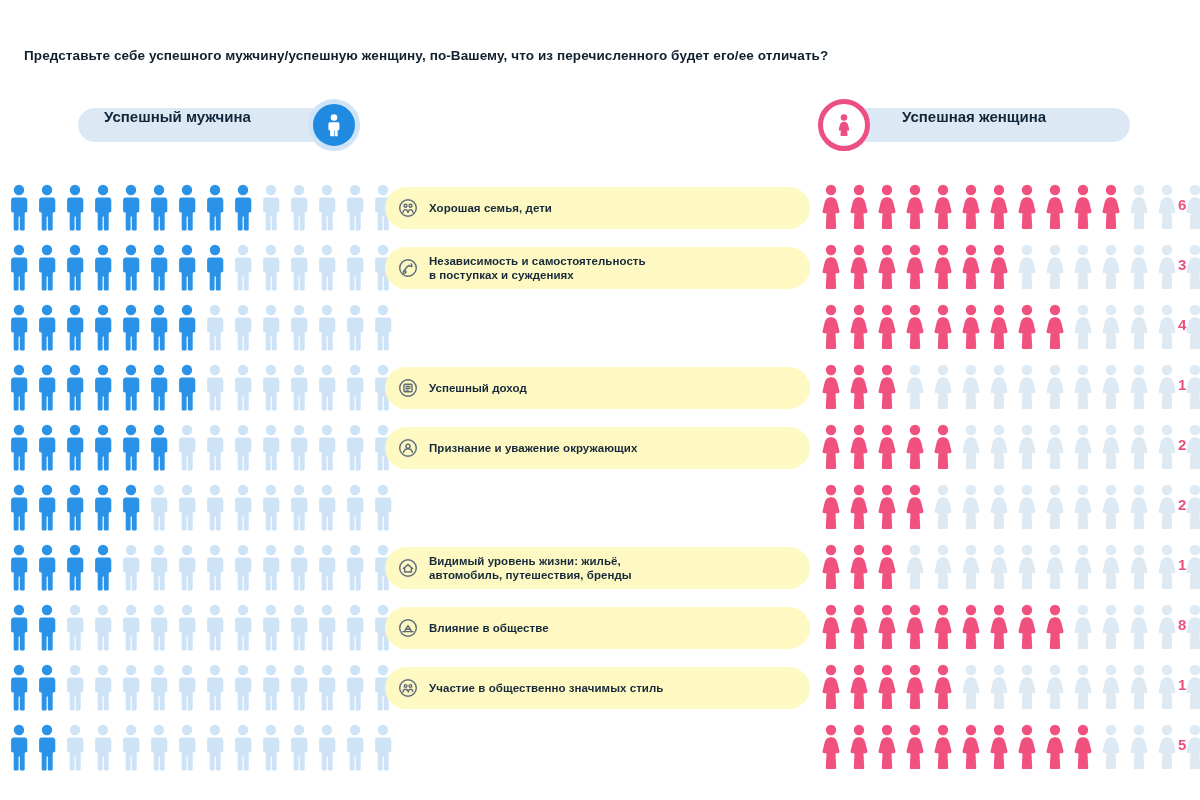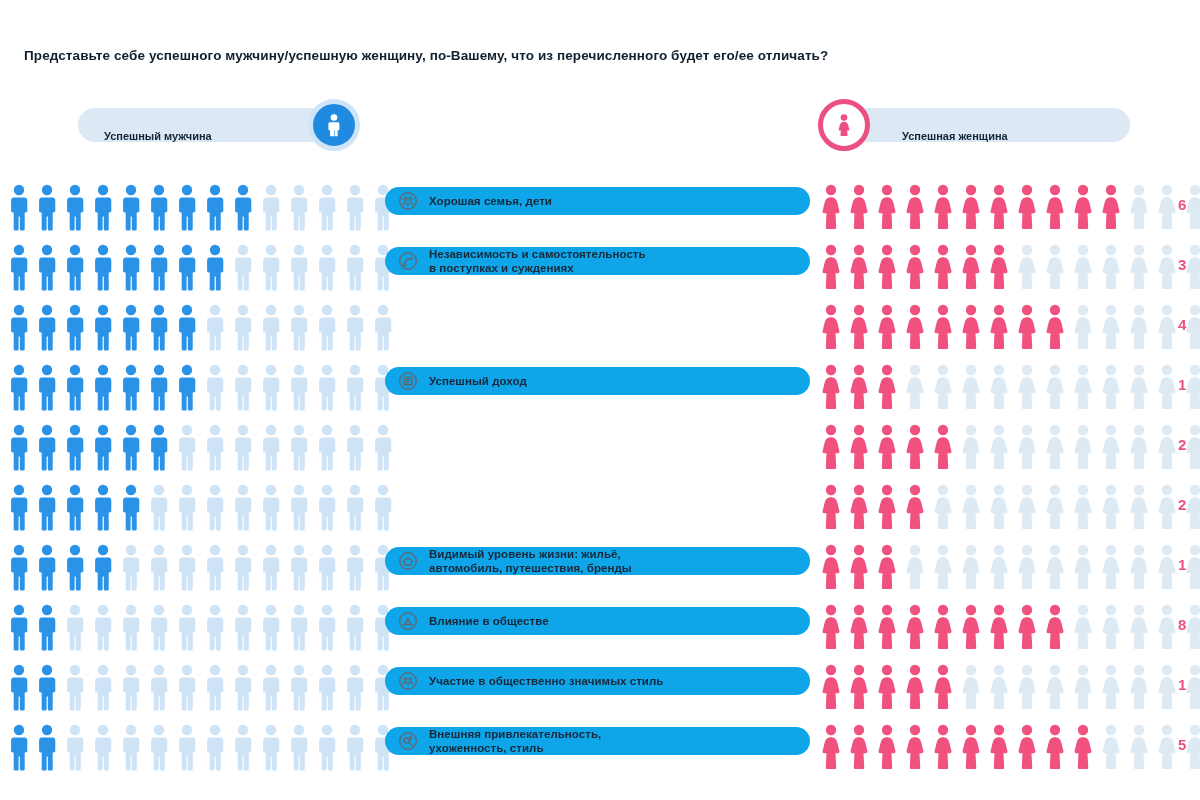--- a/index.html
+++ b/index.html
@@ -33,22 +33,22 @@
     line-height: 1.25;
   }
 
   
   .pill {
     position: absolute;
     height: 34px;
     border-radius: 17px;
     background: #dce9f5;
     display: flex;
-    align-items: flex-end;
-    font-size: 11px;
+    align-items: flex-start;
+    font-size: 15px;
     font-weight: bold;
     color: #12263a;
   }
   .pill.male {
     left: 78px;
     top: 108px;
     width: 280px;
     justify-content: flex-start;
     padding-left: 26px;
     box-sizing: border-box;
@@ -93,24 +93,24 @@
     width: 1200px;
   }
   .row {
     position: relative;
     height: 60px;
   }
   .label-pill {
     position: absolute;
     left: 385px;
     width: 425px;
-    height: 28px;
+    height: 42px;
     top: 9px;
     border-radius: 21px;
-    background: #0ea5e9;
+    background: #fef9c3;
     display: flex;
     align-items: center;
     box-sizing: border-box;
     padding-left: 12px;
   }
   .label-icon {
     width: 22px;
     height: 22px;
     flex: 0 0 22px;
     margin-right: 10px;
@@ -752,20 +752,30 @@
           </svg>
           <svg class="figure" viewBox="0 0 26 48">
             <circle cx="13" cy="7" r="5.2" fill="#cfe3f6"></circle>
             <path d="M7.4 14.6h11.2c1.5 0 2.7 1.2 2.7 2.7v10.5c0 1-.8 1.7-1.8 1.7h-.8v16.4c0 .9-.7 1.6-1.6 1.6h-1.7c-.9 0-1.6-.7-1.6-1.6V33.6h-1.2v12.3c0 .9-.7 1.6-1.6 1.6H9.3c-.9 0-1.6-.7-1.6-1.6V29.5h-.8c-1 0-1.8-.7-1.8-1.7V17.3c0-1.5 1.2-2.7 2.3-2.7z" fill="#cfe3f6"></path>
           </svg>
           <svg class="figure" viewBox="0 0 26 48">
             <circle cx="13" cy="7" r="5.2" fill="#cfe3f6"></circle>
             <path d="M7.4 14.6h11.2c1.5 0 2.7 1.2 2.7 2.7v10.5c0 1-.8 1.7-1.8 1.7h-.8v16.4c0 .9-.7 1.6-1.6 1.6h-1.7c-.9 0-1.6-.7-1.6-1.6V33.6h-1.2v12.3c0 .9-.7 1.6-1.6 1.6H9.3c-.9 0-1.6-.7-1.6-1.6V29.5h-.8c-1 0-1.8-.7-1.8-1.7V17.3c0-1.5 1.2-2.7 2.3-2.7z" fill="#cfe3f6"></path>
           </svg>
         </div>
+        <div class="label-pill">
+          <span class="label-icon">
+            <svg width="20" height="20" viewBox="0 0 20 20">
+              <circle cx="10" cy="10" r="8.3" fill="none" stroke="#5d6b78" stroke-width="1.4" stroke-linecap="round" stroke-linejoin="round"></circle>
+              <circle cx="10" cy="8.2" r="2" fill="none" stroke="#5d6b78" stroke-width="1.4" stroke-linecap="round" stroke-linejoin="round"></circle>
+              <path d="M5.6 14.2c.6-2.2 2.2-3.4 4.4-3.4s3.8 1.2 4.4 3.4" fill="none" stroke="#5d6b78" stroke-width="1.4" stroke-linecap="round" stroke-linejoin="round"></path>
+            </svg>
+          </span>
+          <span class="label-text">Признание и уважение окружающих</span>
+        </div>
         <div class="icons female">
           <svg class="figure" viewBox="0 0 26 48">
             <circle cx="13" cy="7" r="5.2" fill="#f0517f"></circle>
             <path d="M13 14.2c3.7 0 5.5 2.1 6.4 5.6l2 8.2c.3 1.3-.4 2.3-1.7 2.3h-2.2l.7 14c.1 1.1-.6 1.8-1.6 1.8h-7.2c-1 0-1.7-.7-1.6-1.8l.7-14H6.3c-1.3 0-2-1-1.7-2.3l2-8.2c.9-3.5 2.7-5.6 6.4-5.6z" fill="#f0517f"></path>
           </svg>
           <svg class="figure" viewBox="0 0 26 48">
             <circle cx="13" cy="7" r="5.2" fill="#f0517f"></circle>
             <path d="M13 14.2c3.7 0 5.5 2.1 6.4 5.6l2 8.2c.3 1.3-.4 2.3-1.7 2.3h-2.2l.7 14c.1 1.1-.6 1.8-1.6 1.8h-7.2c-1 0-1.7-.7-1.6-1.8l.7-14H6.3c-1.3 0-2-1-1.7-2.3l2-8.2c.9-3.5 2.7-5.6 6.4-5.6z" fill="#f0517f"></path>
           </svg>
           <svg class="figure" viewBox="0 0 26 48">
@@ -1390,31 +1400,20 @@
           </svg>
           <svg class="figure" viewBox="0 0 26 48">
             <circle cx="13" cy="7" r="5.2" fill="#cfe3f6"></circle>
             <path d="M7.4 14.6h11.2c1.5 0 2.7 1.2 2.7 2.7v10.5c0 1-.8 1.7-1.8 1.7h-.8v16.4c0 .9-.7 1.6-1.6 1.6h-1.7c-.9 0-1.6-.7-1.6-1.6V33.6h-1.2v12.3c0 .9-.7 1.6-1.6 1.6H9.3c-.9 0-1.6-.7-1.6-1.6V29.5h-.8c-1 0-1.8-.7-1.8-1.7V17.3c0-1.5 1.2-2.7 2.3-2.7z" fill="#cfe3f6"></path>
           </svg>
           <svg class="figure" viewBox="0 0 26 48">
             <circle cx="13" cy="7" r="5.2" fill="#cfe3f6"></circle>
             <path d="M7.4 14.6h11.2c1.5 0 2.7 1.2 2.7 2.7v10.5c0 1-.8 1.7-1.8 1.7h-.8v16.4c0 .9-.7 1.6-1.6 1.6h-1.7c-.9 0-1.6-.7-1.6-1.6V33.6h-1.2v12.3c0 .9-.7 1.6-1.6 1.6H9.3c-.9 0-1.6-.7-1.6-1.6V29.5h-.8c-1 0-1.8-.7-1.8-1.7V17.3c0-1.5 1.2-2.7 2.3-2.7z" fill="#cfe3f6"></path>
           </svg>
         </div>
-        <div class="label-pill">
-          <span class="label-icon">
-            <svg width="20" height="20" viewBox="0 0 20 20">
-              <circle cx="10" cy="10" r="8.3" fill="none" stroke="#5d6b78" stroke-width="1.4" stroke-linecap="round" stroke-linejoin="round"></circle>
-              <circle cx="8.6" cy="9.4" r="2.6" fill="none" stroke="#5d6b78" stroke-width="1.4" stroke-linecap="round" stroke-linejoin="round"></circle>
-              <path d="M11 11.4l3.4 3.4" fill="none" stroke="#5d6b78" stroke-width="1.4" stroke-linecap="round" stroke-linejoin="round"></path>
-              <path d="M12.2 5.2l.5 1.5 1.5.5-1.5.5-.5 1.5-.5-1.5-1.5-.5 1.5-.5z" fill="none" stroke="#5d6b78" stroke-width="1.4" stroke-linecap="round" stroke-linejoin="round"></path>
-            </svg>
-          </span>
-          <span class="label-text">Внешняя привлекательность,<br>ухоженность, стиль</span>
-        </div>
         <div class="icons female">
           <svg class="figure" viewBox="0 0 26 48">
             <circle cx="13" cy="7" r="5.2" fill="#f0517f"></circle>
             <path d="M13 14.2c3.7 0 5.5 2.1 6.4 5.6l2 8.2c.3 1.3-.4 2.3-1.7 2.3h-2.2l.7 14c.1 1.1-.6 1.8-1.6 1.8h-7.2c-1 0-1.7-.7-1.6-1.8l.7-14H6.3c-1.3 0-2-1-1.7-2.3l2-8.2c.9-3.5 2.7-5.6 6.4-5.6z" fill="#f0517f"></path>
           </svg>
           <svg class="figure" viewBox="0 0 26 48">
             <circle cx="13" cy="7" r="5.2" fill="#f0517f"></circle>
             <path d="M13 14.2c3.7 0 5.5 2.1 6.4 5.6l2 8.2c.3 1.3-.4 2.3-1.7 2.3h-2.2l.7 14c.1 1.1-.6 1.8-1.6 1.8h-7.2c-1 0-1.7-.7-1.6-1.8l.7-14H6.3c-1.3 0-2-1-1.7-2.3l2-8.2c.9-3.5 2.7-5.6 6.4-5.6z" fill="#f0517f"></path>
           </svg>
           <svg class="figure" viewBox="0 0 26 48">

